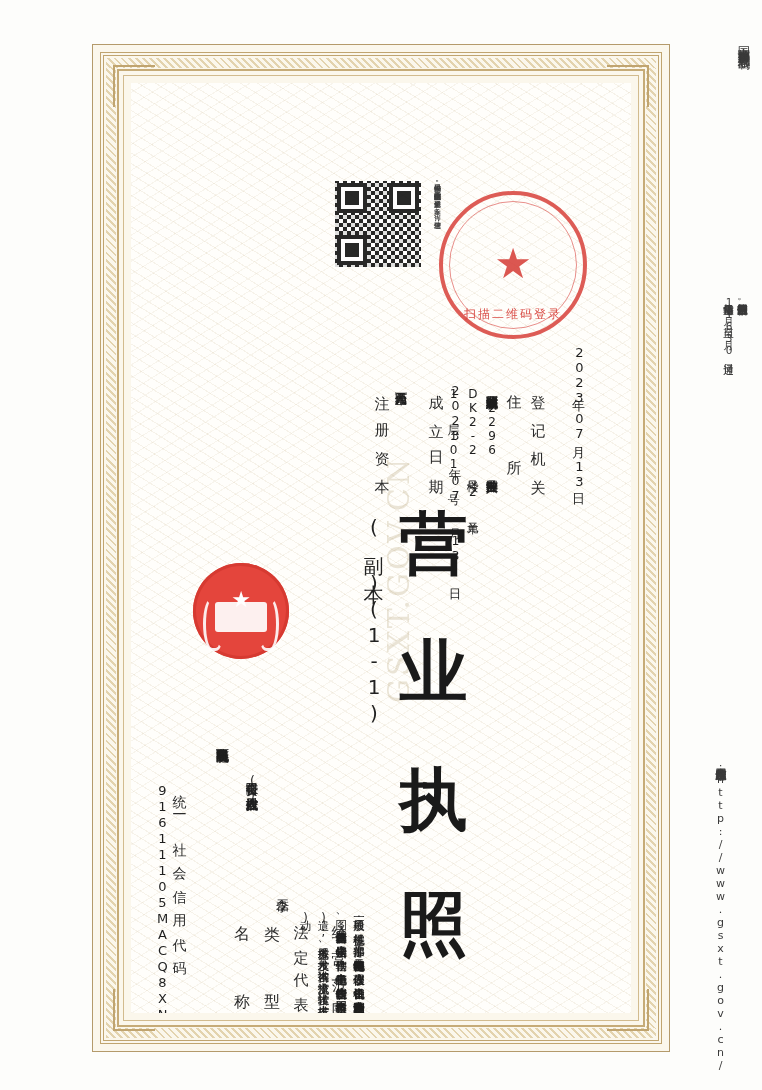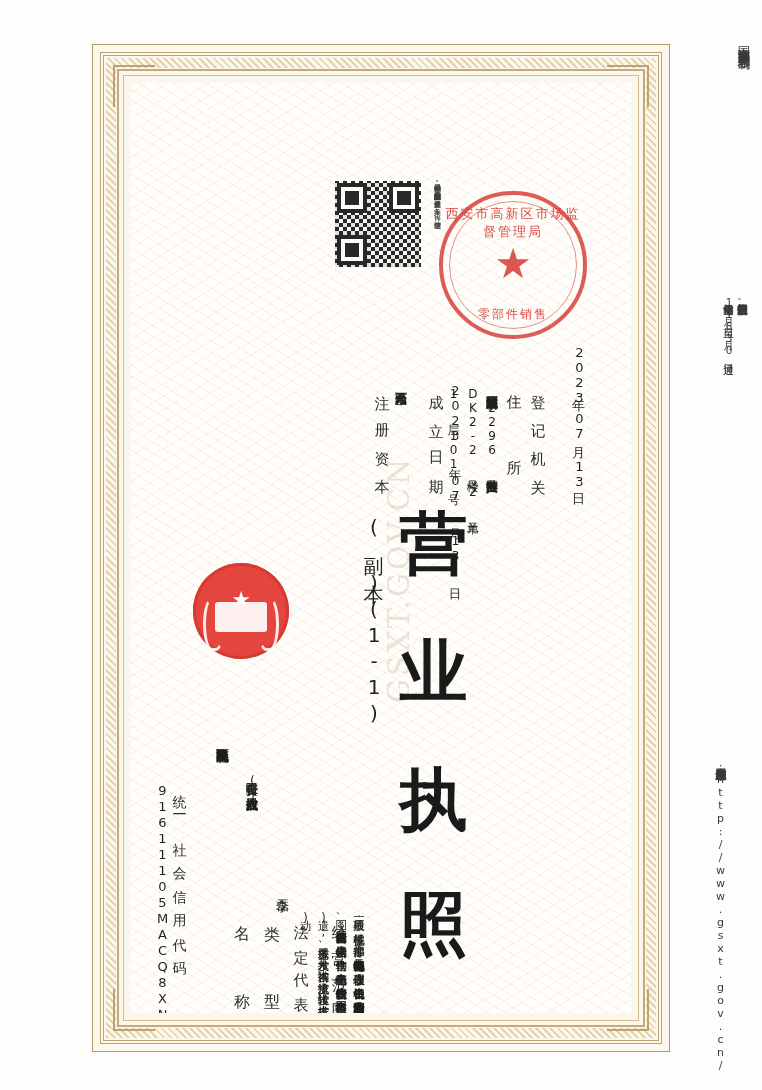--- a/index.html
+++ b/index.html
@@ -245,23 +245,22 @@
           </span>
         <span class="fq bl">
             <i></i>
           </span>
       </div>
       <div id="qrnote">扫描二维码登录"国家企业信用信息公示系统"了解更多登记、备案、许可、管理信息</div>
 
       <div id="seal">
         <div class="ring"></div>
         <div class="ring2"></div>
-        <div class="txt-top">西安市高新区市场监督管理局</div>
         <div class="star">★</div>
-        <div class="txt-bottom">零部件销售</div>
+        <div class="txt-bottom">扫描二维码登录</div>
       </div>
 
       <div class="col value" style="right:44px;top:262px;font-size:13px;">2023</div>
       <div class="col value" style="right:44px;top:306px;font-size:13px;">年</div>
       <div class="col value" style="right:44px;top:328px;font-size:13px;">07</div>
       <div class="col value" style="right:44px;top:354px;font-size:13px;">月</div>
       <div class="col value" style="right:44px;top:376px;font-size:13px;">13</div>
       <div class="col value" style="right:44px;top:400px;font-size:13px;">日</div>
 
       <div class="col label" style="right:84px;top:300px;font-size:15px;letter-spacing:5px;">登 记 机 关</div>

